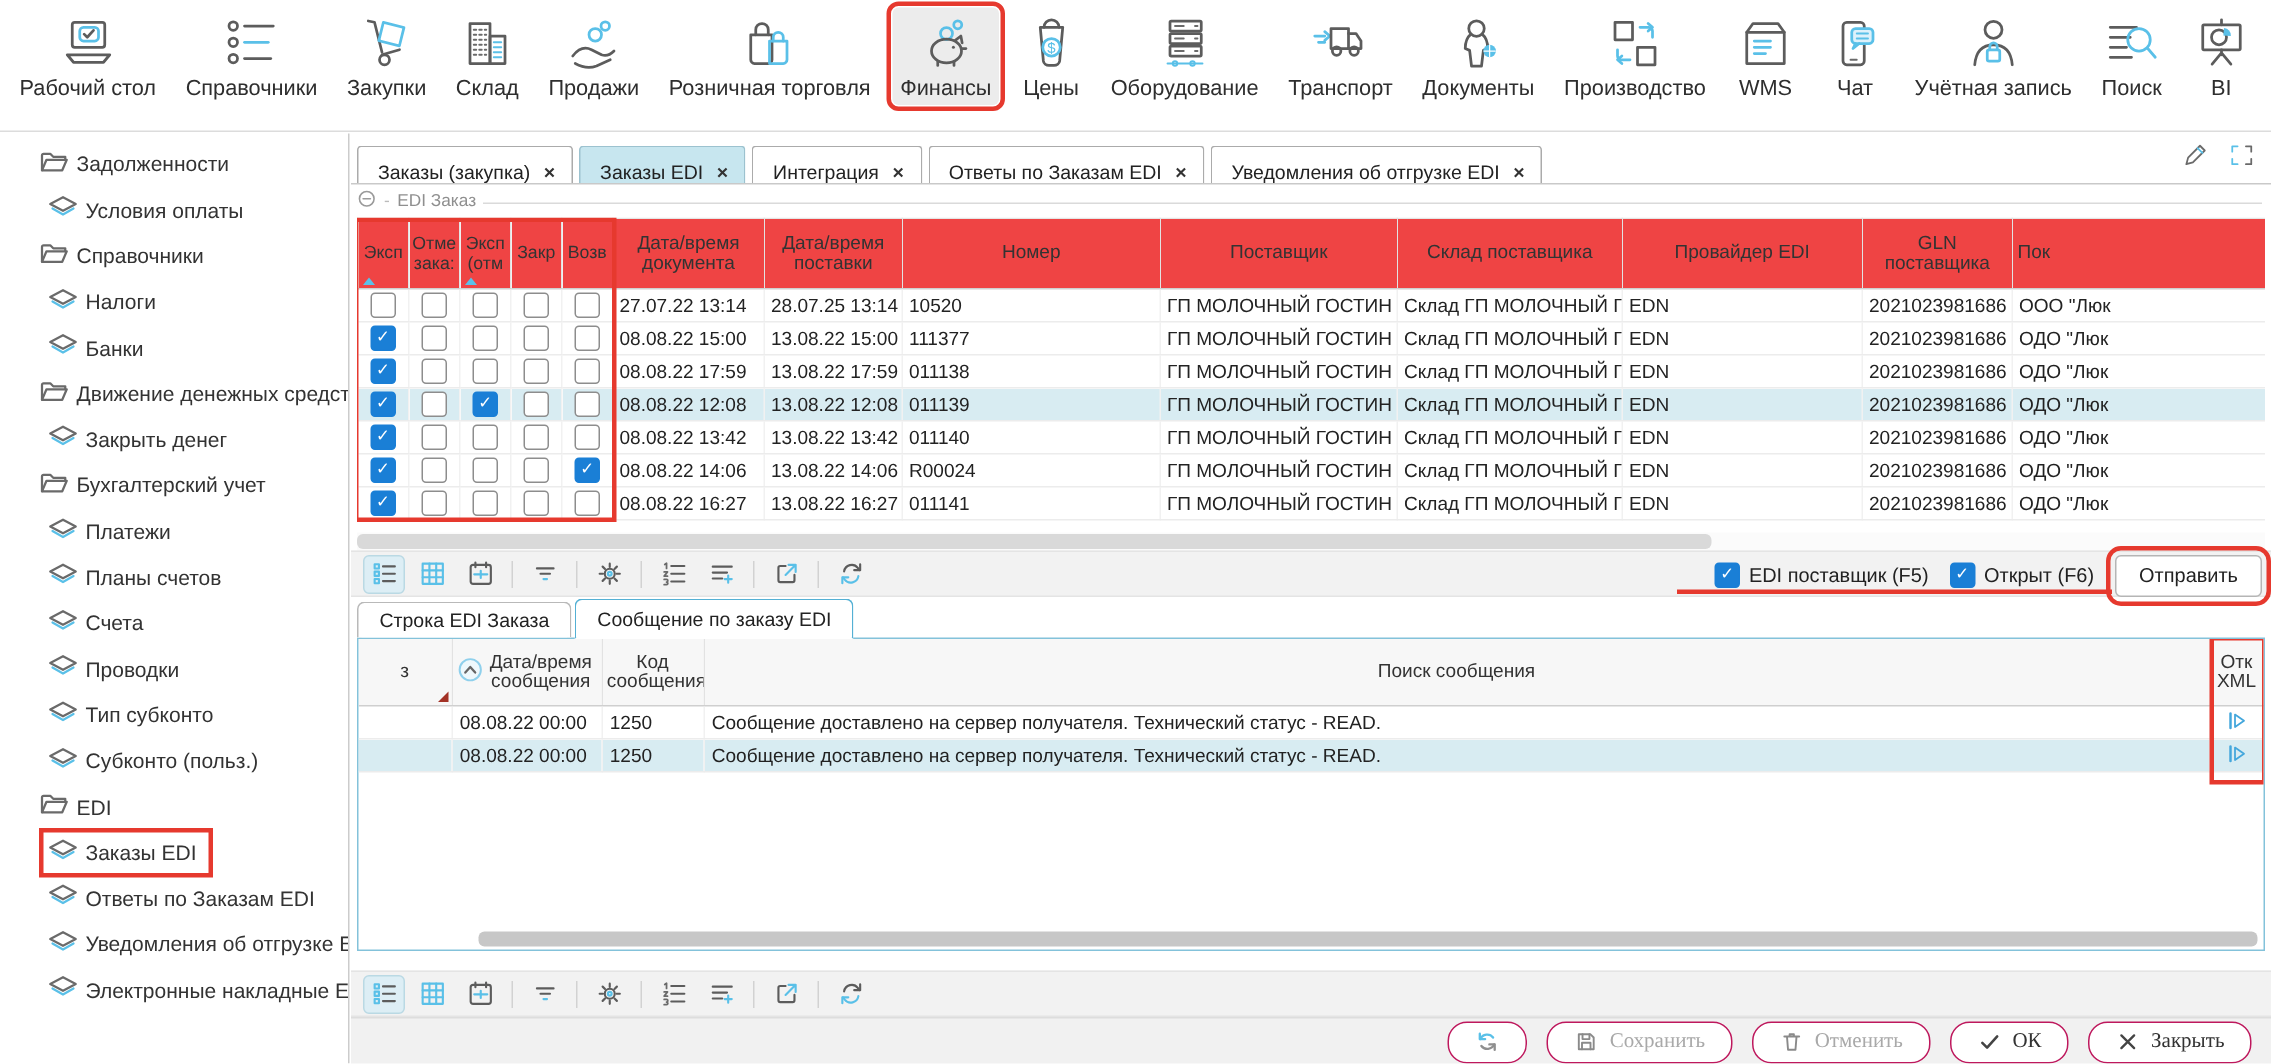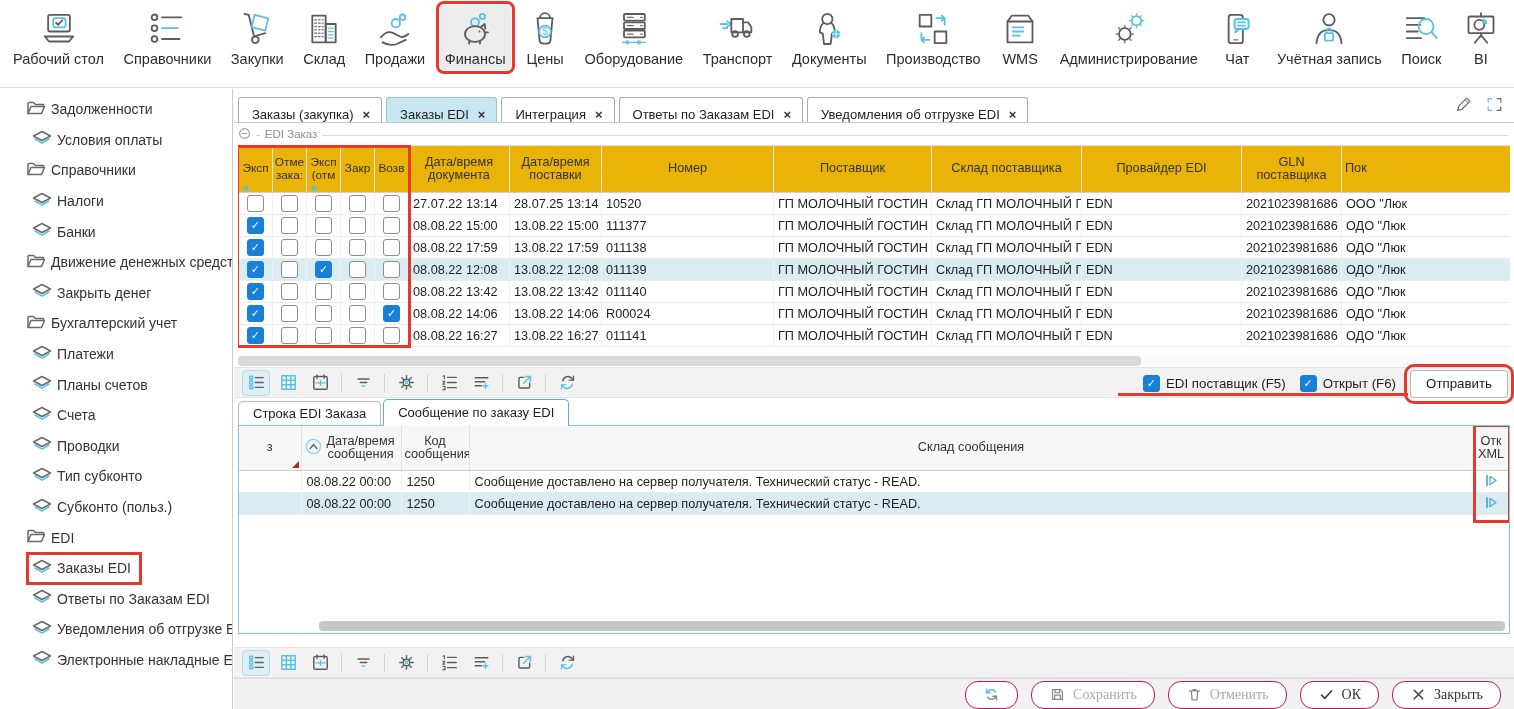--- a/index.html
+++ b/index.html
@@ -51,21 +51,21 @@
   .tabbar-actions .icon svg{width:19px;height:19px}
 
   .legend{position:absolute;left:4px;right:6px;top:37px;height:16px;display:flex;align-items:center;gap:5px;color:#8f8f8f;font-size:11.5px}
   .legend .icon svg{width:13px;height:13px}
   .legend .dash{color:#bbb}
   .legend .line{flex:1;border-top:1px solid #dadada;margin-top:2px}
 
   
   .orders-wrap{position:absolute;left:4px;right:4px;top:56px;height:208px;overflow:hidden}
   table.grid{border-collapse:collapse;table-layout:fixed;font-size:12.7px;width:1277px}
-  .grid th{background:#eab308;border-right:1px solid #e2e2e2;border-bottom:1px solid #cfcfcf;border-top:1px solid #e5e5e5;
+  .grid th{background:#ef4444;border-right:1px solid #e2e2e2;border-bottom:1px solid #cfcfcf;border-top:1px solid #e5e5e5;
     font-weight:normal;color:#333;padding:2px 3px;line-height:13.5px;position:relative;height:42px;text-align:center;overflow:hidden;vertical-align:middle}
   .grid th:first-child{border-left:1px solid #e2e2e2}
   .grid th.cbh{font-size:11.8px;padding:2px 1px}
   .grid th.thr{text-align:left;padding-right:3px}
   .grid td{border-bottom:1px solid #ececec;border-right:1px solid #f1f1f1;padding:0 4px;height:21px;white-space:nowrap;overflow:hidden}
   .grid tr.sel td{background:var(--sel)}
   td.cbc{text-align:center;padding:0}
   .cb{display:inline-block;width:15px;height:15px;border:1px solid #8d8d8d;border-radius:3px;background:#fff;vertical-align:middle;
     line-height:15px;font-size:11px;color:#fff;text-align:center;cursor:pointer}
   .cb.on{background:#1a7fd6;border-color:#1a7fd6}
@@ -179,20 +179,31 @@
         <span class="icon ">
           <svg viewBox="0 0 48 44">
             <circle class="c" cx="33" cy="8" r="3.4"></circle>
             <circle class="c" cx="25" cy="15" r="5"></circle>
             <path class="s" d="M7,32 q7,-9 15,-5 l8,4 q5,2 10,-3"></path>
             <path class="s" d="M9,38 q9,5 17,2 l11,-5"></path>
           </svg>
         </span>
         <span class="tbl">Продажи</span>
       </div>
+      <div class="tbi">
+        <span class="icon ">
+          <svg viewBox="0 0 48 44">
+            <path class="s" d="M9,15 h17 v20 a3,3 0 0 1 -3,3 H12 a3,3 0 0 1 -3,-3 z"></path>
+            <path class="s" d="M13,15 v-4 a5,5 0 0 1 10,0 v4"></path>
+            <path class="c" d="M24,20 h14 v15 a3,3 0 0 1 -3,3 H24 z"></path>
+            <path class="c" d="M27,20 v-3 a4,4 0 0 1 8,0 v3"></path>
+          </svg>
+        </span>
+        <span class="tbl">Розничная торговля</span>
+      </div>
       <div class="tbi active ann">
         <span class="icon ">
           <svg viewBox="0 0 48 44">
             <circle class="c" cx="33" cy="7" r="3.2"></circle>
             <circle class="c" cx="24" cy="14" r="4.8"></circle>
             <ellipse class="s" cx="24" cy="28" rx="12" ry="9.5"></ellipse>
             <path class="s" d="M31,19.5 l4.5,-3.5 1,5.5"></path>
             <path class="s" d="M17,36.5 v3 M30,36.5 v3"></path>
             <path class="s" d="M36,26 h3.5"></path>
             <circle class="sf" cx="29.5" cy="25" r="1.2"></circle>
@@ -264,31 +275,20 @@
       </div>
       <div class="tbi">
         <span class="icon ">
           <svg viewBox="0 0 48 44">
             <path class="s" d="M9,13 l5,-7 h20 l5,7"></path>
             <rect class="s" x="9" y="13" width="30" height="25"></rect>
             <path class="c" d="M15,20 h13 M15,25 h13 M15,30 h9"></path>
           </svg>
         </span>
         <span class="tbl">WMS</span>
-      </div>
-      <div class="tbi">
-        <span class="icon ">
-          <svg viewBox="0 0 48 44">
-            <circle class="c" cx="33" cy="12" r="5.5"></circle>
-            <path class="c1" d="M33,3.5 v3 M33,17.5 v3 M24.5,12 h3 M38.5,12 h3 M27,6 l2,2 M37,16 l2,2 M39,6 l-2,2 M29,16 l-2,2"></path>
-            <circle class="s" cx="19" cy="28" r="7"></circle>
-            <path class="s1" d="M19,17.5 v3.5 M19,35 v3.5 M8.5,28 h3.5 M26,28 h3.5 M11.5,20.5 l2.5,2.5 M24,33 l2.5,2.5 M26.5,20.5 l-2.5,2.5 M14,33 l-2.5,2.5"></path>
-          </svg>
-        </span>
-        <span class="tbl">Администрирование</span>
       </div>
       <div class="tbi">
         <span class="icon ">
           <svg viewBox="0 0 48 44">
             <rect class="s" x="14" y="5" width="17" height="34" rx="3"></rect>
             <path class="s1" d="M20,35 h5"></path>
             <rect class="c" x="21" y="10" width="17" height="12" rx="3" style="fill:#ddf1fb"></rect>
             <path class="c1" d="M25,14 h9 M25,18 h9"></path>
             <path class="c" d="M24,22 l-2,4 5,-4"></path>
           </svg>
@@ -804,21 +804,21 @@
               <th>
                 <span class="mth-dt">
                   <span class="icon "><svg viewBox="0 0 18 18">
                       <circle cx="9" cy="9" r="7.5" stroke="#8fd0ec" stroke-width="1.4" style="fill:#eef8fc"></circle>
                       <path d="M5.5,11 L9,7 l3.5,4" stroke="#666" stroke-width="1.6"></path>
                     </svg></span>
                   <span>Дата/время сообщения</span>
                 </span>
               </th>
               <th><span>Код сообщения</span></th>
-              <th><span>Склад сообщения</span></th>
+              <th><span>Поиск сообщения</span></th>
               <th><span>Отк XML</span></th>
             </tr>
             <tr class="">
               <td></td>
               <td>08.08.22 00:00</td>
               <td>1250</td>
               <td>Сообщение доставлено на сервер получателя. Технический статус - READ.</td>
               <td class="mxml"><span class="icon"><svg viewBox="0 0 20 20">
                     <path d="M4,3.5 v13" stroke="#44a7dc" stroke-width="2.2"></path>
                     <path d="M8,4.5 l8,5.5 -8,5.5 z" stroke="#44a7dc" stroke-width="1.6"></path>

